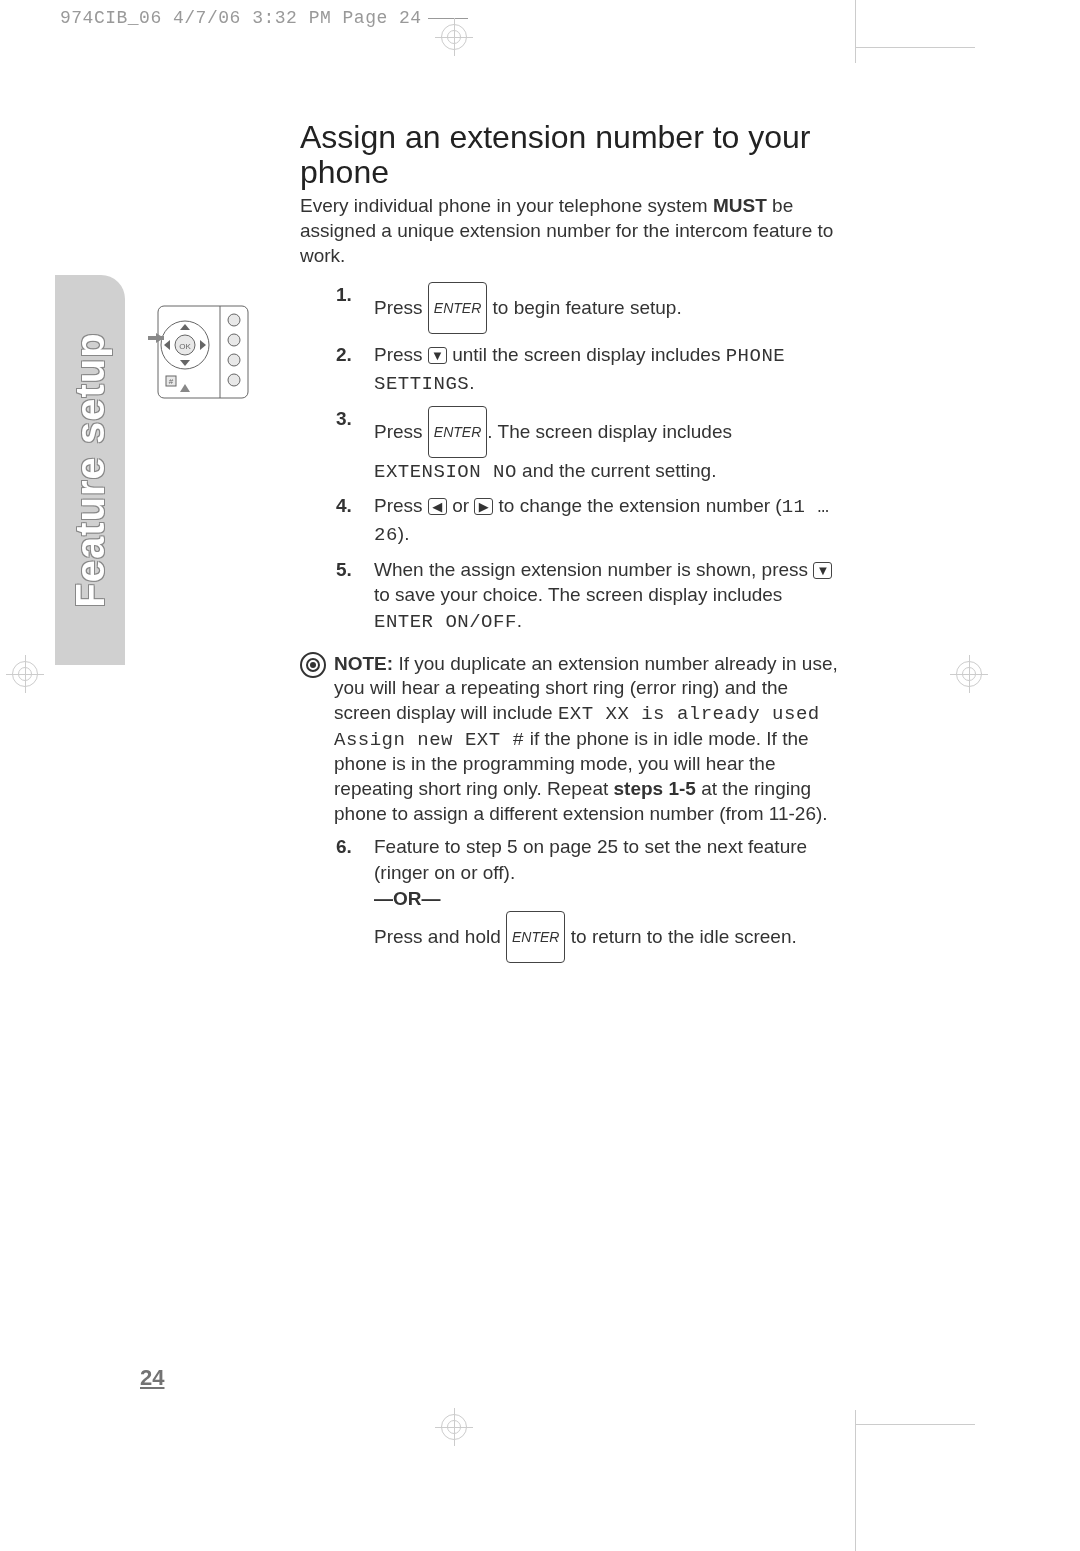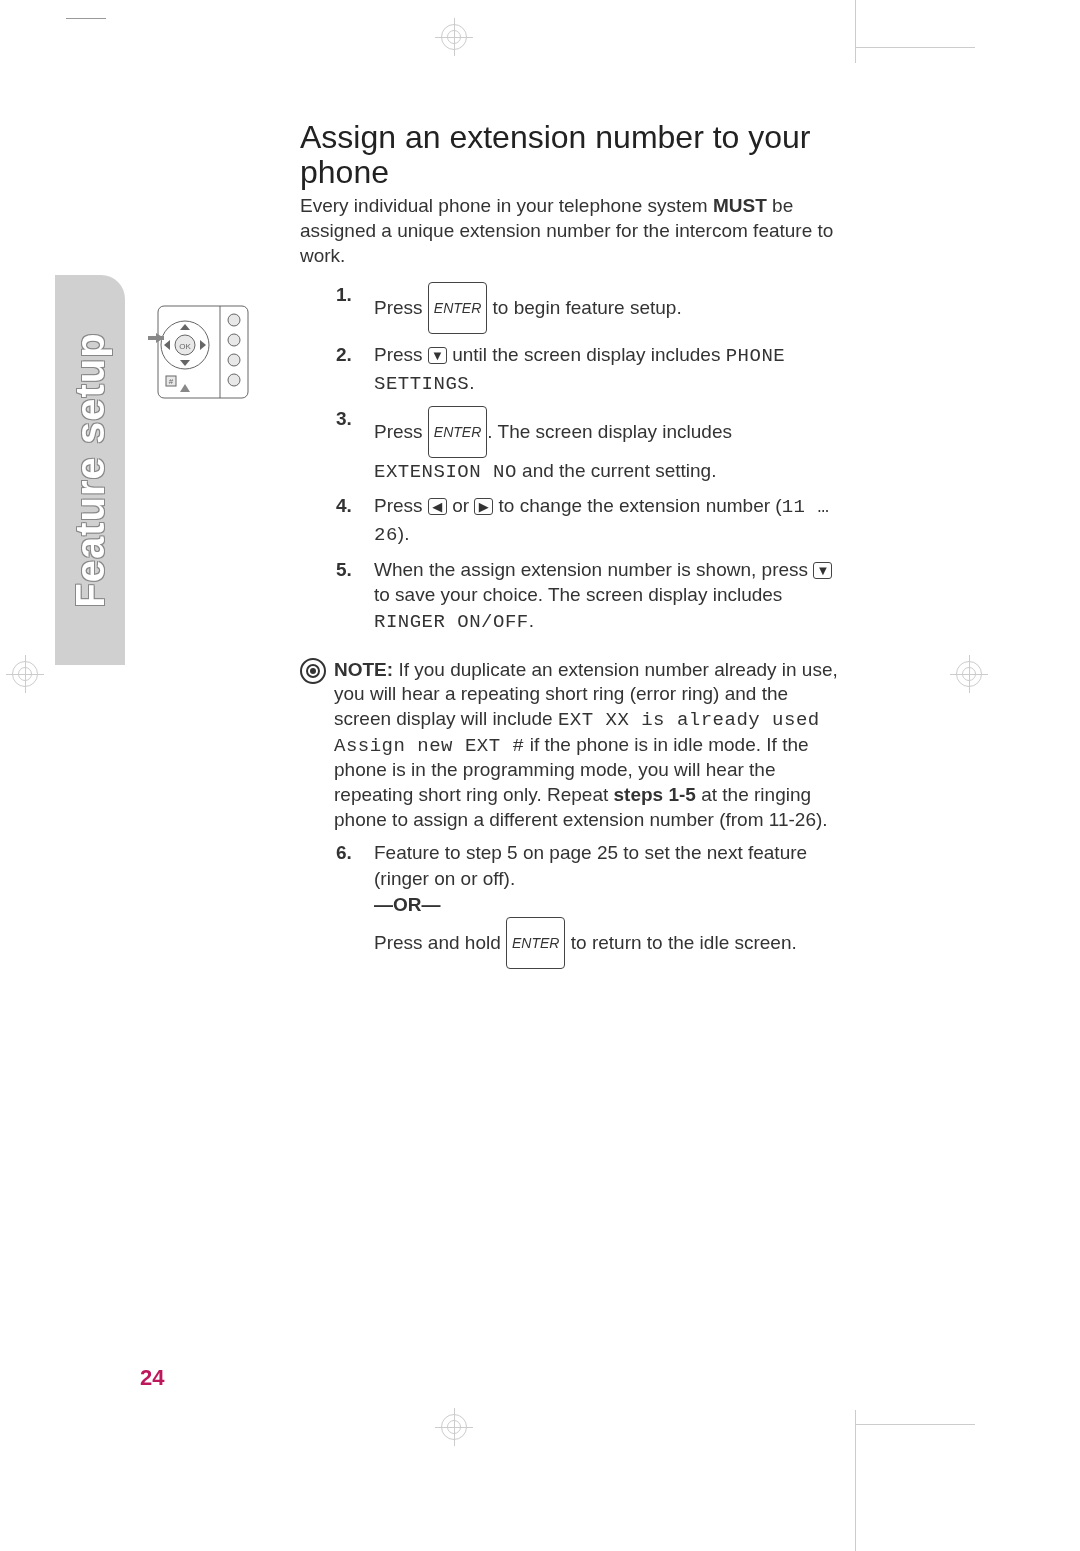--- a/index.html
+++ b/index.html
@@ -88,21 +88,21 @@
     text-align:center;
     font-size:13px;
     line-height:15px;
     vertical-align:1px;
   }
   .lcd { font-family: "Courier New", monospace; letter-spacing: 0.5px; }
 
   .note-block {
     display: flex;
     align-items: flex-start;
-    margin: 22px 0 4px 0;
+    margin: 16px 0 4px 0;
     font-size: 19px;
     line-height: 1.3;
   }
   .note-icon {
     flex: 0 0 auto;
     width: 26px; height:26px;
     border: 2px solid #333;
     border-radius: 50%;
     margin-right: 8px;
     position: relative;
@@ -151,28 +151,29 @@
   }
   
   .phone-illus { position:absolute; top:300px; left:140px; width:110px; height:100px; }
 
   .page-num {
     position:absolute;
     bottom:160px;
     left:140px;
     font-size:22px;
     font-weight:700;
-    color:#be185d;
+    color:#737373;
+    text-decoration:underline;
   }
 </style>
 </head>
 <body>
 
 <div class="prepress-header">
-  <span class="tick"></span>
+  <span>974CIB_06  4/7/06  3:32 PM  Page 24</span><span class="tick"></span>
 </div>
 
 <div class="crop-top-right-v"></div>
 <div class="crop-top-right-h"></div>
 <div class="crop-bottom-right-v"></div>
 <div class="crop-bottom-right-h"></div>
 <div class="reg-mark reg-top">
     <div class="ring1"></div>
     <div class="ring2"></div>
   </div>
@@ -235,21 +236,21 @@
     <li>
       <span class="num">3.</span>
       <span>Press </span><span class="keycap">ENTER</span><span>. The screen display includes </span><span class="lcd">EXTENSION NO</span><span> and the current setting.</span>
     </li>
     <li>
       <span class="num">4.</span>
       <span>Press </span><span class="arrowkey">◀</span><span> or </span><span class="arrowkey">▶</span><span> to change the extension number (</span><span class="lcd">11 … 26</span><span>).</span>
     </li>
     <li>
       <span class="num">5.</span>
-      <span>When the assign extension number is shown, press </span><span class="arrowkey">▼</span><span> to save your choice.  The screen display includes </span><span class="lcd">RINGER ON/OFF</span><span>.</span>
+      <span>When the assign extension number is shown, press </span><span class="arrowkey">▼</span><span> to save your choice.  The screen display includes </span><span class="lcd">ENTER ON/OFF</span><span>.</span>
     </li>
   </ol>
 
   <div class="note-block">
     <div class="note-icon"></div>
     <div class="note-text">
       <span class="lead">NOTE:</span><span> If you duplicate an extension number already in use, you will hear a repeating short ring (error ring) and the screen display will include </span><span class="lcd">EXT XX is already used Assign new EXT #</span><span> if the phone is in idle mode.  If the phone is in the programming mode, you will hear the repeating short ring only.  Repeat </span><span class="stepsref">steps 1-5</span><span> at the ringing phone to assign a different extension number (from 11-26).</span>
     </div>
   </div>
 

